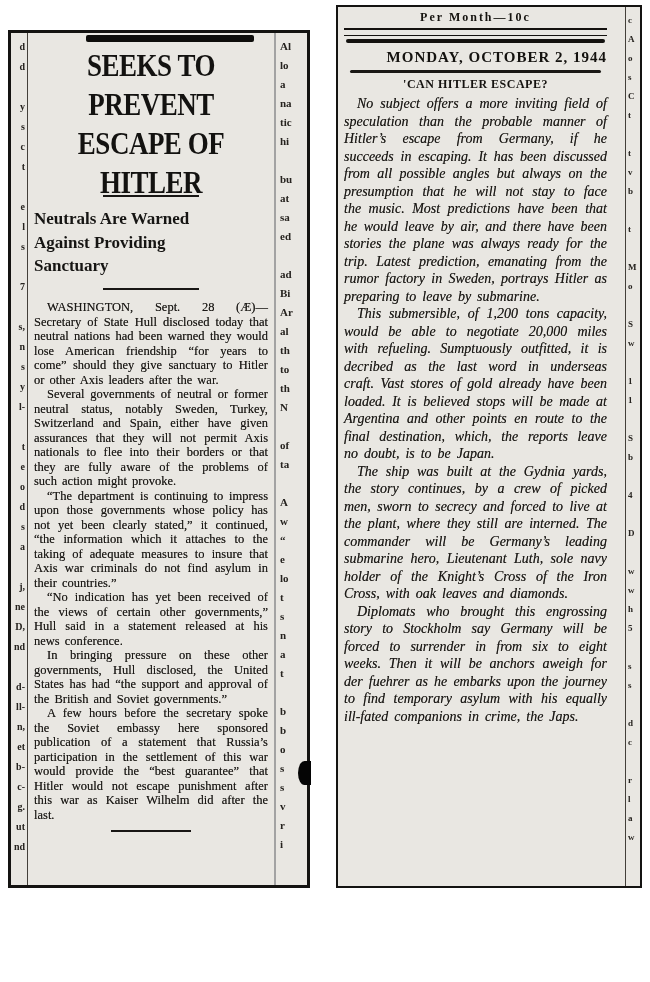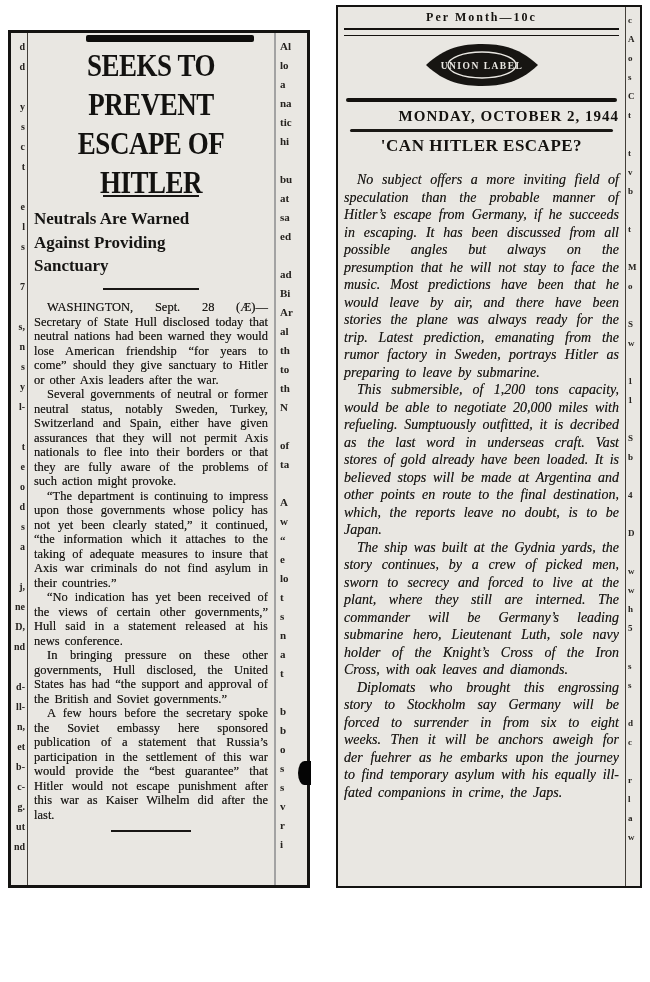--- a/index.html
+++ b/index.html
@@ -2,21 +2,21 @@
 <html><head>
 <meta charset="utf-8">
 <style>
   html,body{margin:0;padding:0;}
   body{width:650px;height:982px;background:#ffffff;font-family:"Liberation Serif","DejaVu Serif",serif;overflow:hidden;}
   .page{position:relative;width:650px;height:982px;background:#ffffff;}
 
   
   .clipping{position:absolute;box-sizing:border-box;background:#e9e7e2;border:3px solid #141311;display:flex;color:#1b1916;}
   .clipping-left{left:8px;top:30px;width:302px;height:858px;}
-  .clipping-right{left:336px;top:5px;width:306px;height:883px;border-width:2px;}
+  .clipping-right{left:336px;top:5px;width:306px;height:883px;border-width:2px;gap:12px;}
 
   .strip{white-space:pre-line;overflow:hidden;color:#26231f;font-weight:bold;}
   .strip-left{width:14px;border-right:1px solid #44403a;font-size:10px;line-height:20px;text-align:right;padding:4px 2px 0 0;}
   .strip-right{width:27px;border-left:2px solid #a3a3a3;font-size:11px;line-height:19px;padding:4px 0 0 4px;}
   .strip-right2{width:12px;border-left:1px solid #44403a;font-size:9px;line-height:19px;padding:4px 0 0 2px;}
 
   .col-main{flex:1;padding:0 6px;position:relative;overflow:hidden;}
 
   .cutbar{position:relative;height:8px;margin:2px 0 4px 0;}
   .cutbar .b1{position:absolute;left:52px;right:14px;top:0;height:7px;background:#0e0d0b;border-radius:2px;}
@@ -32,21 +32,21 @@
 
   .ink-blot{position:absolute;right:-4px;top:728px;width:13px;height:24px;background:#050505;border-radius:50% 0 0 50%;}
 
   
   .permonth{font-size:12px;font-weight:bold;text-align:center;letter-spacing:2px;padding-top:3px;color:#15130f;}
   .rule-double{height:5px;border-top:2px solid #14120f;border-bottom:1px solid #14120f;margin:3px 0 2px 0;}
   .rule-thick{height:4px;background:#14120f;border-radius:2px;margin:3px 2px;}
   .logo-wrap{text-align:center;padding:2px 0 1px 0;}
   .dateline{font-size:15px;font-weight:bold;text-align:right;letter-spacing:1px;padding:3px 0 2px 0;color:#14120f;}
   .rule-taper{height:3px;background:#1b1916;border-radius:2px;margin:2px 6px 4px 6px;}
-  .rheadline{margin:4px 0 15px 0;font-size:17px;font-weight:bold;text-align:center;letter-spacing:0.5px;color:#14120f;}
+  .rheadline{margin:4px 0 3px 0;font-size:12px;font-weight:bold;text-align:center;letter-spacing:0.5px;color:#14120f;}
 
   
   .caption{position:absolute;text-align:center;font-size:20px;line-height:1.33;color:#000;}
   .caption i{font-style:italic;}
   .caption-left{left:4px;top:901px;width:308px;}
   .caption-right{left:328px;top:901px;width:318px;}
 </style>
 </head>
 <body>
 
@@ -158,27 +158,20 @@
 v
 r
 i</div>
     <div class="ink-blot"></div>
   </div>
 
   <div class="clipping clipping-right">
     <div class="col-main">
       <div class="permonth">Per Month—10c</div>
       <div class="rule-double"></div>
-      <div class="logo-wrap">
-        <svg width="118" height="50" viewBox="0 0 118 50" aria-hidden="true">
-          <path d="M3,25 C22,7 40,4 59,4 C78,4 96,7 115,25 C96,43 78,46 59,46 C40,46 22,43 3,25 Z" fill="#171512"></path>
-          <ellipse cx="59" cy="25" rx="34" ry="13" fill="none" stroke="#e9e7e2" stroke-width="1.4"></ellipse>
-          <text x="59" y="29" text-anchor="middle" font-size="9.5" fill="#e9e7e2" letter-spacing="1.5" font-weight="bold">UNION LABEL</text>
-        </svg>
-      </div>
       <div class="rule-thick"></div>
       <div class="dateline">MONDAY, OCTOBER 2, 1944</div>
       <div class="rule-taper"></div>
       <h3 class="rheadline">'CAN HITLER ESCAPE?</h3>
       <div class="body-text rbody">
         <p>No subject offers a more inviting field of speculation than the probable manner of Hitler’s escape from Germany, if he succeeds in escaping.  It has been discussed from all possible angles but always on the presumption that he will not stay to face the music.  Most predictions have been that he would leave by air, and there have been stories the plane was always ready for the trip.  Latest prediction, emanating from the rumor factory in Sweden, portrays Hitler as preparing to leave by submarine.</p>
         <p>This submersible, of 1,200 tons capacity, would be able to negotiate 20,000 miles with refueling. Sumptuously outfitted, it is decribed as the last word in underseas craft. Vast stores of gold already have been loaded.  It is believed stops will be made at Argentina and other points en route to the final destination, which, the reports leave no doubt, is to be Japan.</p>
         <p>The ship was built at the Gydnia yards, the story continues, by a crew of picked men, sworn to secrecy and forced to live at the plant, where they still are interned.  The commander will be Germany’s leading submarine hero, Lieutenant Luth, sole navy holder of the Knight’s Cross of the Iron Cross, with oak leaves and diamonds.</p>
         <p>Diplomats who brought this engrossing story to Stockholm say Germany will be forced to surrender in from six to eight weeks.  Then it will be anchors aweigh for der fuehrer as he embarks upon the journey to find temporary asylum with his equally ill-fated companions in crime, the Japs.</p>
       </div>

